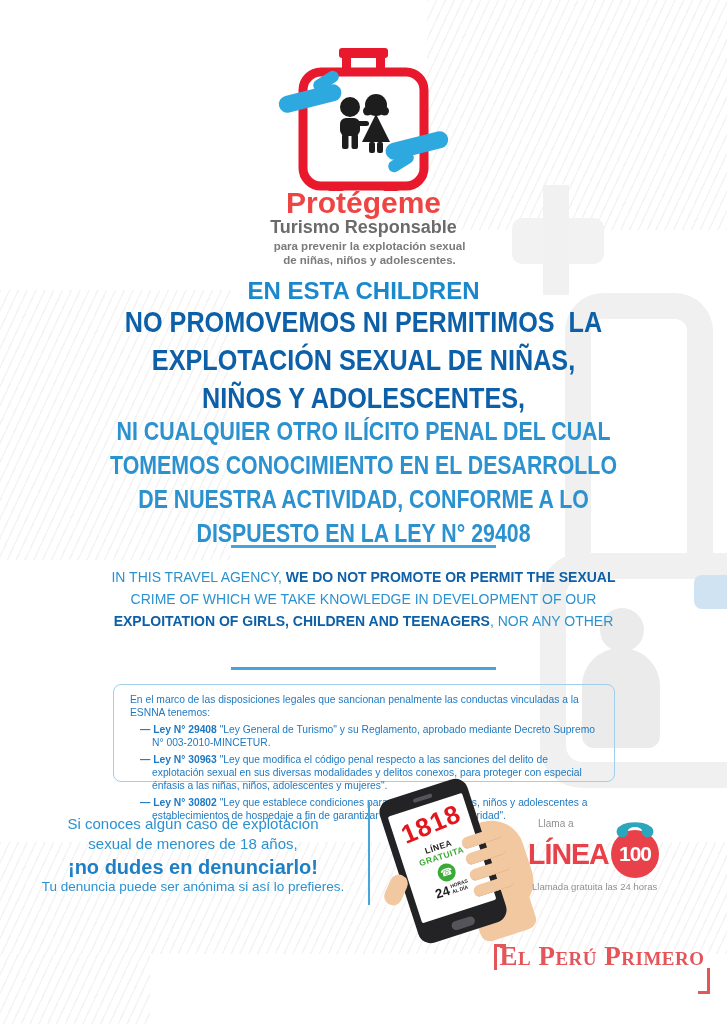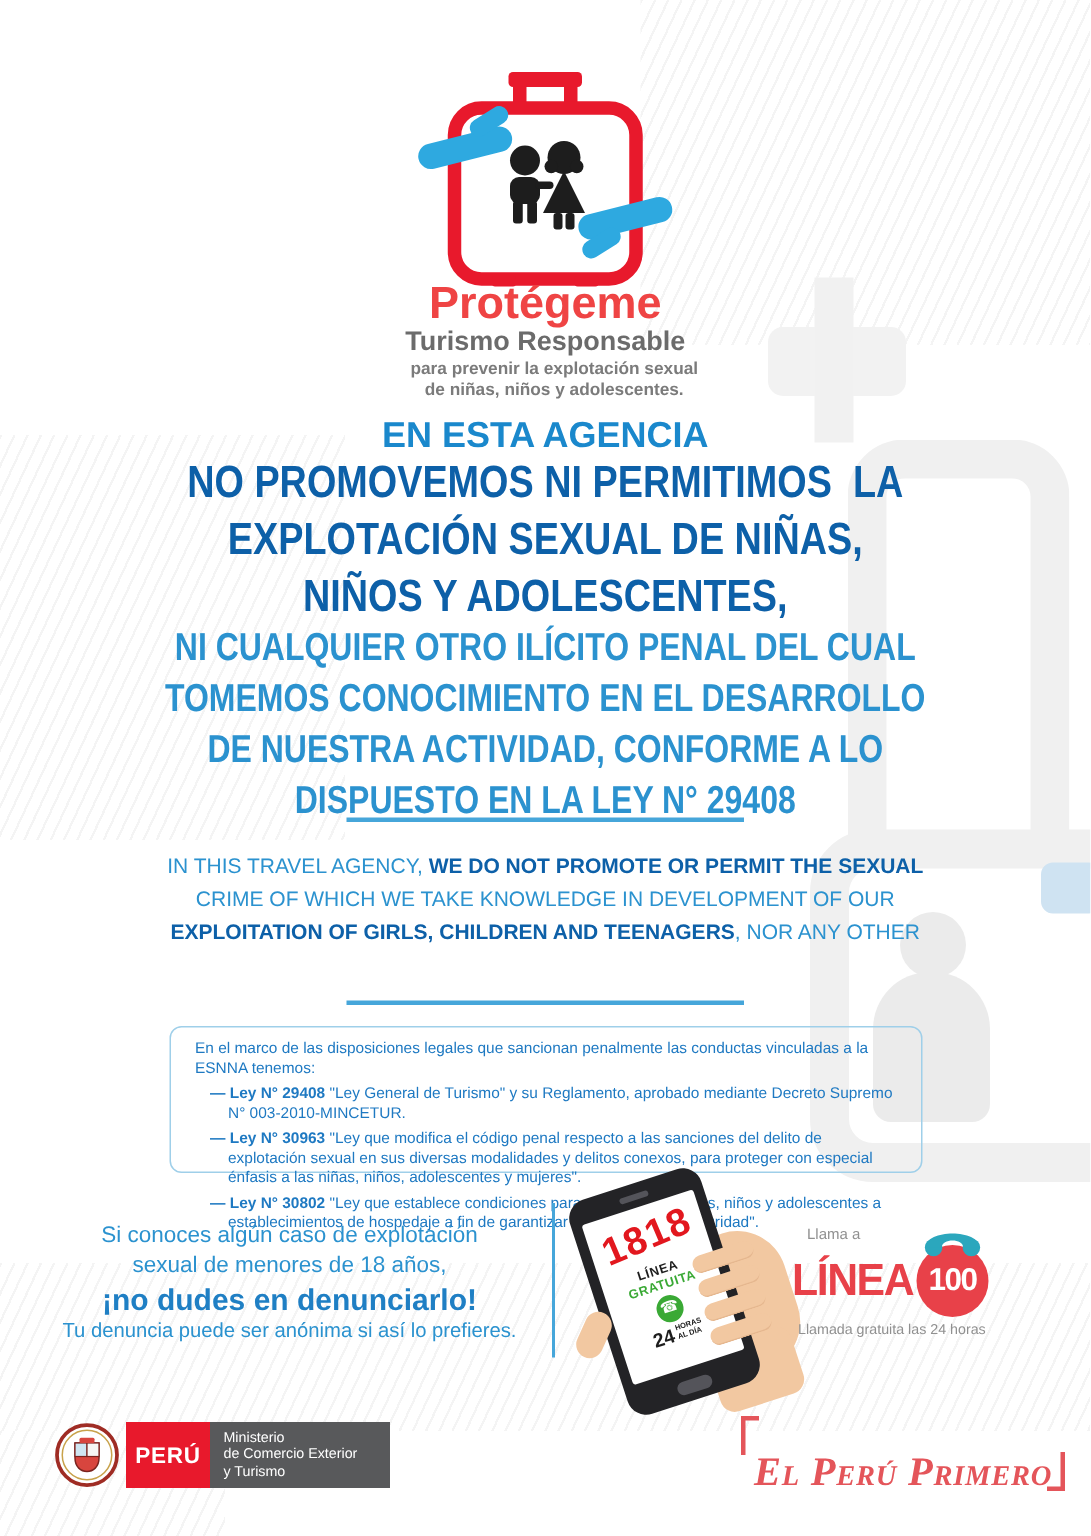--- a/index.html
+++ b/index.html
@@ -84,21 +84,21 @@
   .l100-circle { width:48px; height:48px; background:#e84149; border-radius:50%; margin-left:-2px; position:relative; display:flex; align-items:center; justify-content:center; }
   .l100-num { font-size:21px; font-weight:bold; color:#fff; letter-spacing:-1px; }
   .l100-handset { position:absolute; top:-10px; left:4px; }
   .l100-caption { font-size:9.5px; color:#909090; margin-top:3px; margin-left:4px; }
 
   
   .footer-left { position:absolute; left:36px; top:948px; display:flex; align-items:center; z-index:2; }
   .emblem { width:44px; height:44px; margin-right:4px; }
   .peru-box { width:56px; height:44px; background:#e8192c; color:#fff; display:flex; align-items:center; justify-content:center; font-size:15px; font-weight:bold; letter-spacing:0.5px; }
   .min-box { width:120px; height:44px; background:#58595b; color:#fff; font-size:9.5px; line-height:11.5px; display:flex; flex-direction:column; justify-content:center; padding-left:9px; }
-  .slogan { position:absolute; left:494px; top:941px; width:216px; height:56px; z-index:2; display:flex; align-items:flex-end; justify-content:center;font-style:italic; }
+  .slogan { position:absolute; left:494px; top:941px; width:216px; height:56px; z-index:2; display:flex; align-items:flex-start; justify-content:center; }
   .slogan-text { font-family:"Liberation Serif", serif; font-variant:small-caps; font-weight:bold; font-size:27px; color:#e4555a; letter-spacing:0.5px; }
   .bracket-l { position:absolute; left:0; top:3px; width:12px; height:26px; border-left:3px solid #e4555a; border-top:3px solid #e4555a; }
   .bracket-r { position:absolute; right:0; bottom:3px; width:12px; height:26px; border-right:3px solid #e4555a; border-bottom:3px solid #e4555a; }
 </style>
 </head>
 <body>
 
 <div class="poster">
 
   <div class="tex tex-tr"></div>
@@ -144,21 +144,21 @@
       </g>
     </svg>
   </div>
   <div class="brand">Protégeme</div>
   <div class="brand-sub">Turismo Responsable</div>
   <div class="tagline">
     <div>para prevenir la explotación sexual</div>
     <div>de niñas, niños y adolescentes.</div>
   </div>
 
-  <div class="intro">EN ESTA AGENCIA</div>
+  <div class="intro">EN ESTA CHILDREN</div>
   <div class="hl-bold">
     <div class="hl-line">NO PROMOVEMOS NI PERMITIMOS  LA</div>
     <div class="hl-line">EXPLOTACIÓN SEXUAL DE NIÑAS,</div>
     <div class="hl-line">NIÑOS Y ADOLESCENTES,</div>
   </div>
   <div class="hl-light">
     <div class="hl-line">NI CUALQUIER OTRO ILÍCITO PENAL DEL CUAL</div>
     <div class="hl-line">TOMEMOS CONOCIMIENTO EN EL DESARROLLO</div>
     <div class="hl-line">DE NUESTRA ACTIVIDAD, CONFORME A LO</div>
     <div class="hl-line">DISPUESTO EN LA LEY N° 29408</div>
@@ -227,36 +227,20 @@
             <circle cx="8" cy="13" r="6.5"></circle>
             <circle cx="36" cy="13" r="6.5"></circle>
             <path d="M2 13 C2 -1 42 -1 42 13 L30 13 C30 6 14 6 14 13 Z"></path>
           </g>
         </svg>
       </span>
     </div>
     <div class="l100-caption">Llamada gratuita las 24 horas</div>
   </div>
 
-  <div class="footer-left">
-    <svg class="emblem" viewBox="0 0 44 44">
-      <circle cx="22" cy="22" r="20" fill="#ffffff" stroke="#9f2c24" stroke-width="2.5"></circle>
-      <circle cx="22" cy="22" r="16.5" fill="#ffffff" stroke="#c8a24b" stroke-width="1"></circle>
-      <path d="M14 14 h16 v10 c0 6 -4 9 -8 9 c-4 0 -8 -3 -8 -9 Z" fill="#d8453e" stroke="#7a241f" stroke-width="1"></path>
-      <rect x="14" y="14" width="8" height="9" fill="#cfe6f2" stroke="#7a241f" stroke-width="0.8"></rect>
-      <rect x="22" y="14" width="8" height="9" fill="#f6f6f4" stroke="#7a241f" stroke-width="0.8"></rect>
-      <rect x="17" y="10.5" width="10" height="3.5" rx="1" fill="#d8453e"></rect>
-    </svg>
-    <div class="peru-box">PERÚ</div>
-    <div class="min-box">
-      <span>Ministerio</span>
-      <span>de Comercio Exterior</span>
-      <span>y Turismo</span>
-    </div>
-  </div>
 
   <div class="slogan">
     <span class="bracket-l"></span>
     <span class="slogan-text">El Perú Primero</span>
     <span class="bracket-r"></span>
   </div>
 
 </div>
 
 </body></html>

